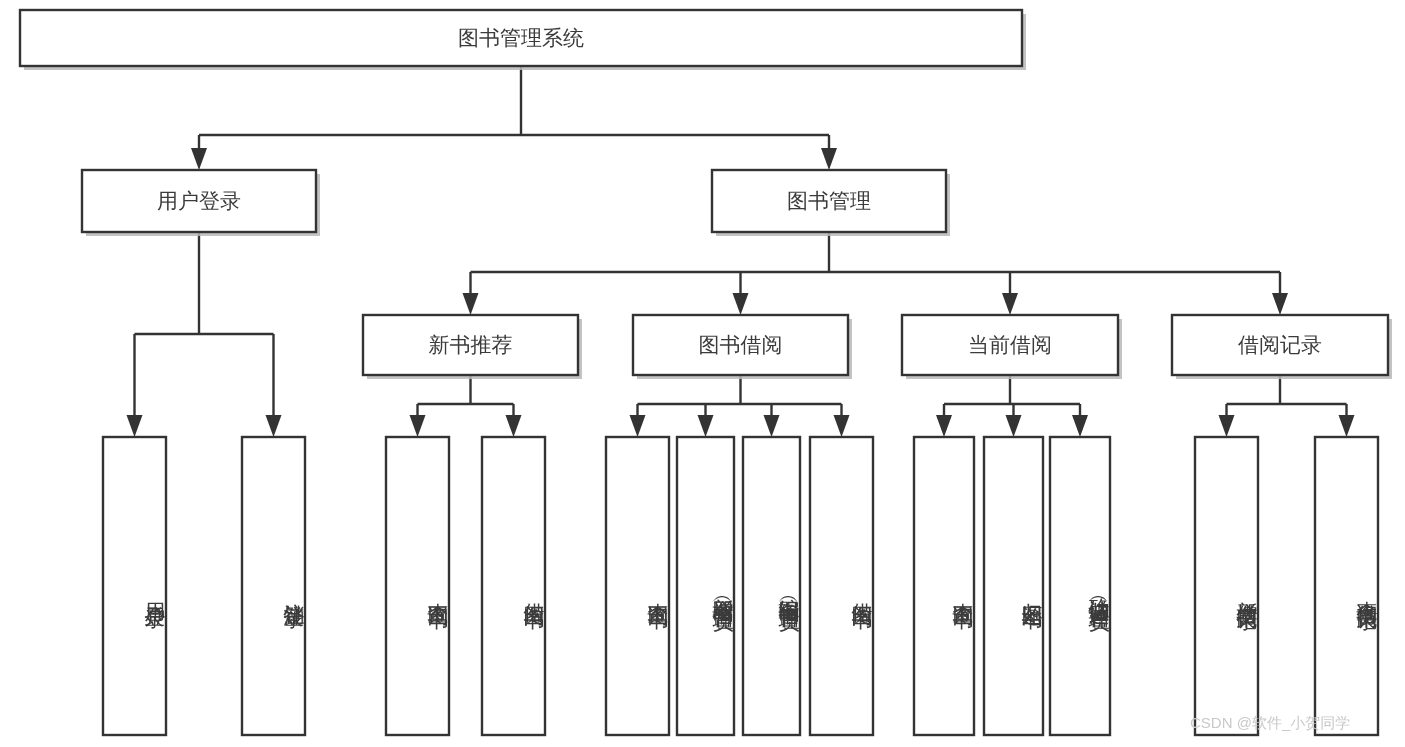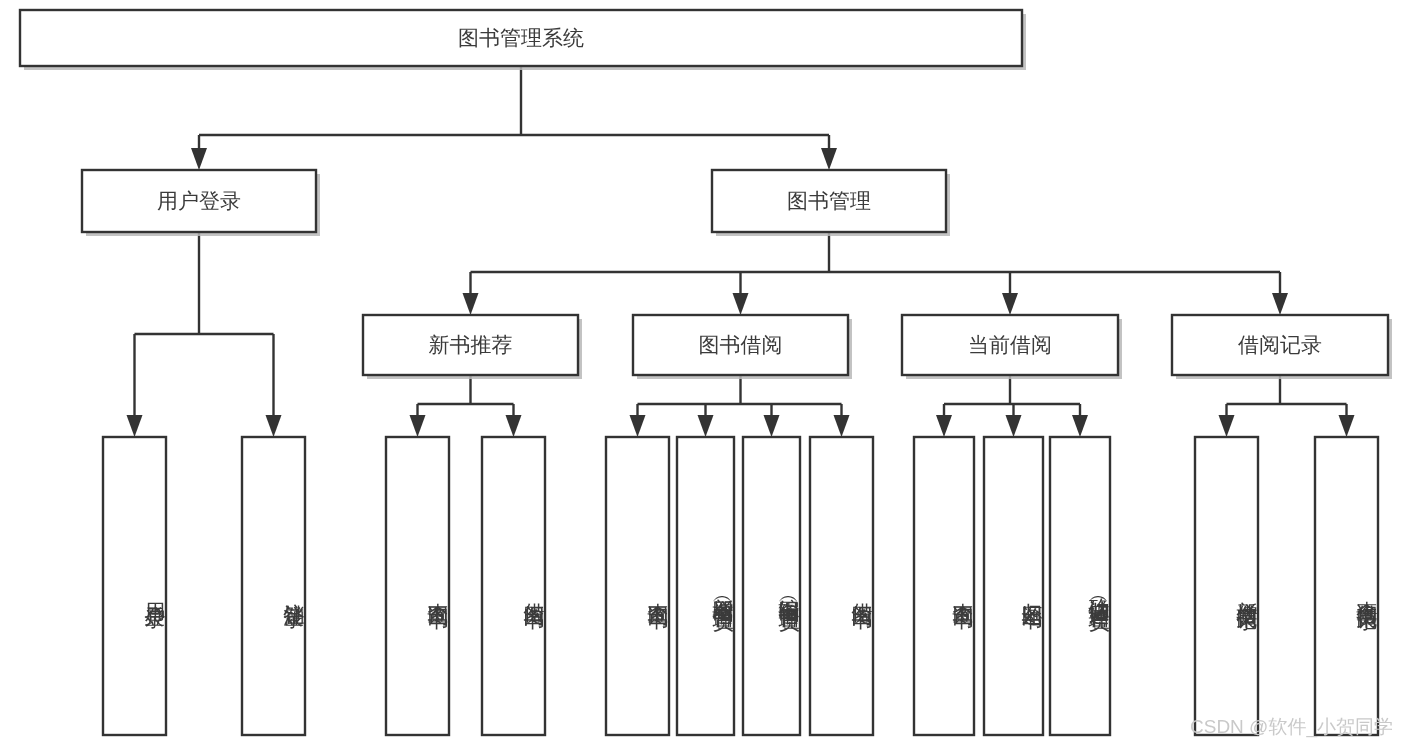--- a/index.html
+++ b/index.html
@@ -66,21 +66,21 @@
     letter-spacing: 2px;
     display: flex;
     align-items: flex-start;
     justify-content: center;
     white-space: nowrap;
     user-select: none;
   }
   .watermark {
     position: absolute;
     font-family: "Liberation Sans", "DejaVu Sans", sans-serif;
-    font-size: 19px;
+    font-size: 15px;
     color: #c9c9c9;
     white-space: nowrap;
     user-select: none;
   }
 </style>
 </head>
 <body>
 
 <div id="diagram-root">
 

